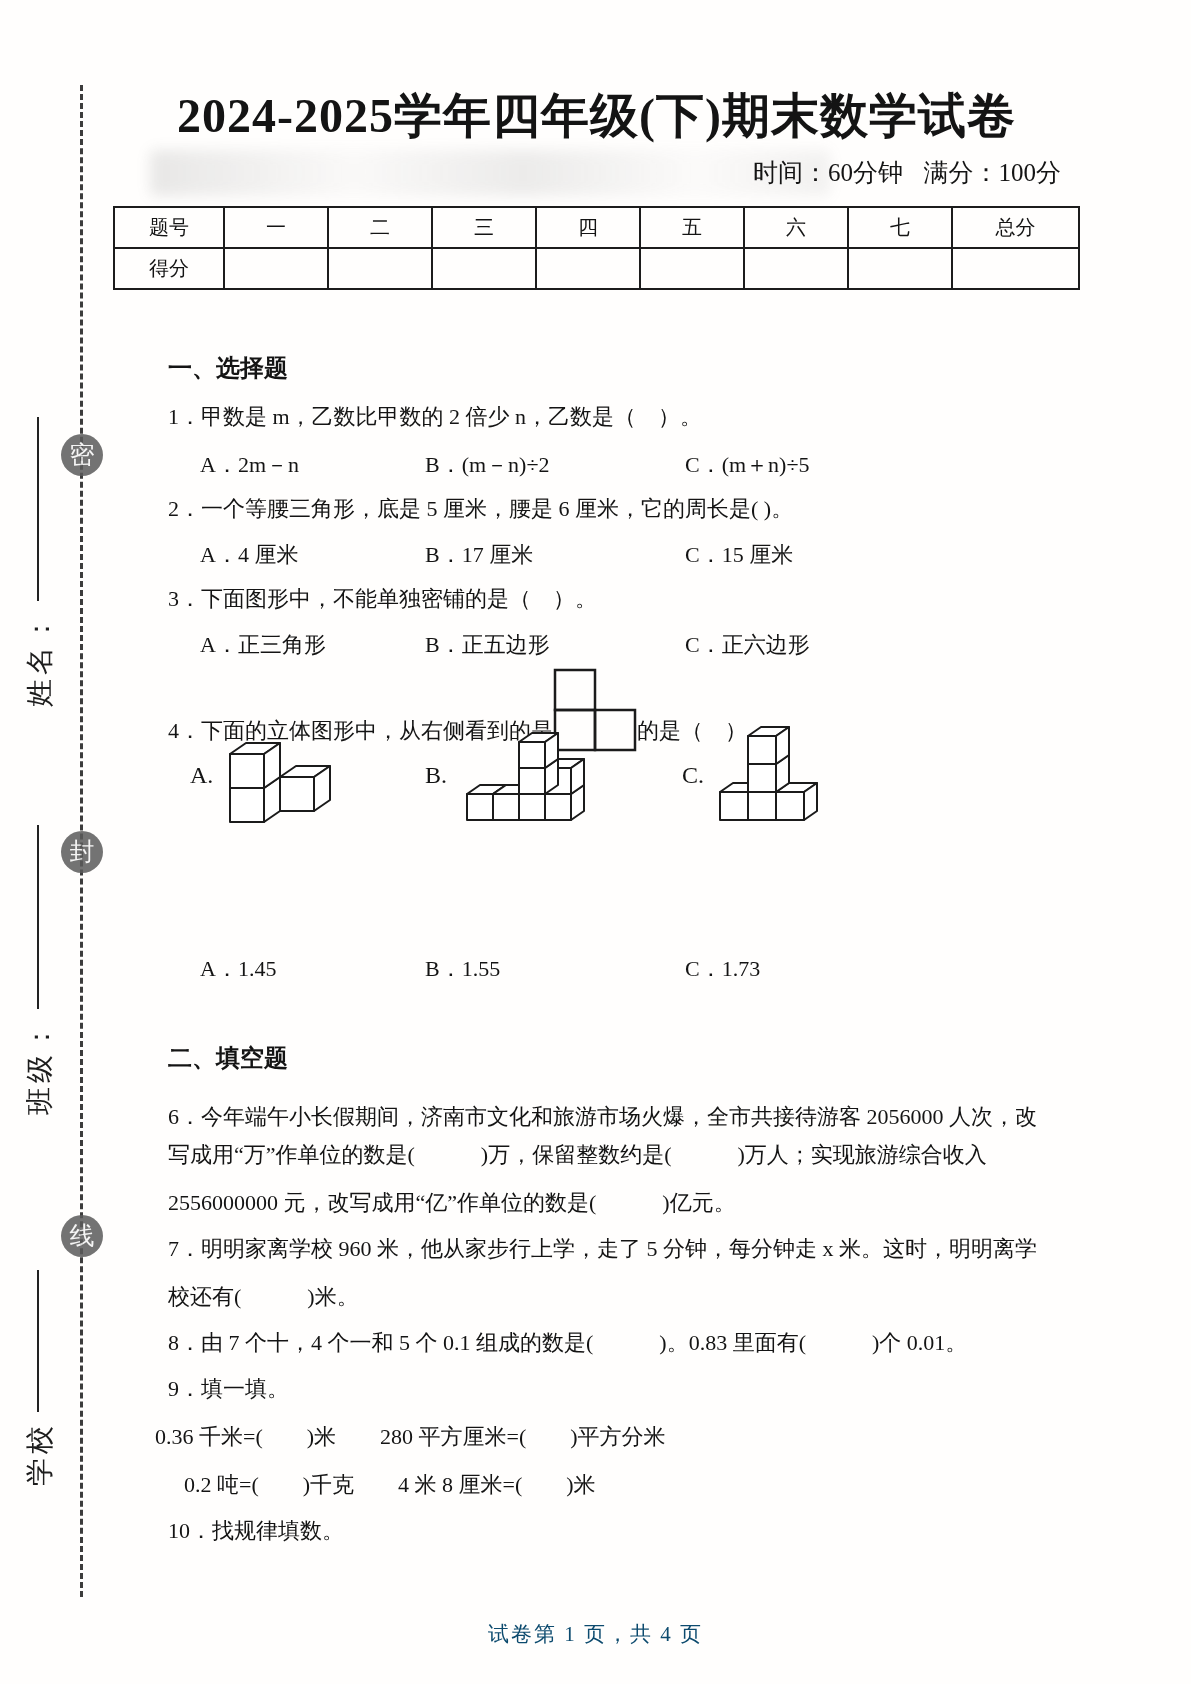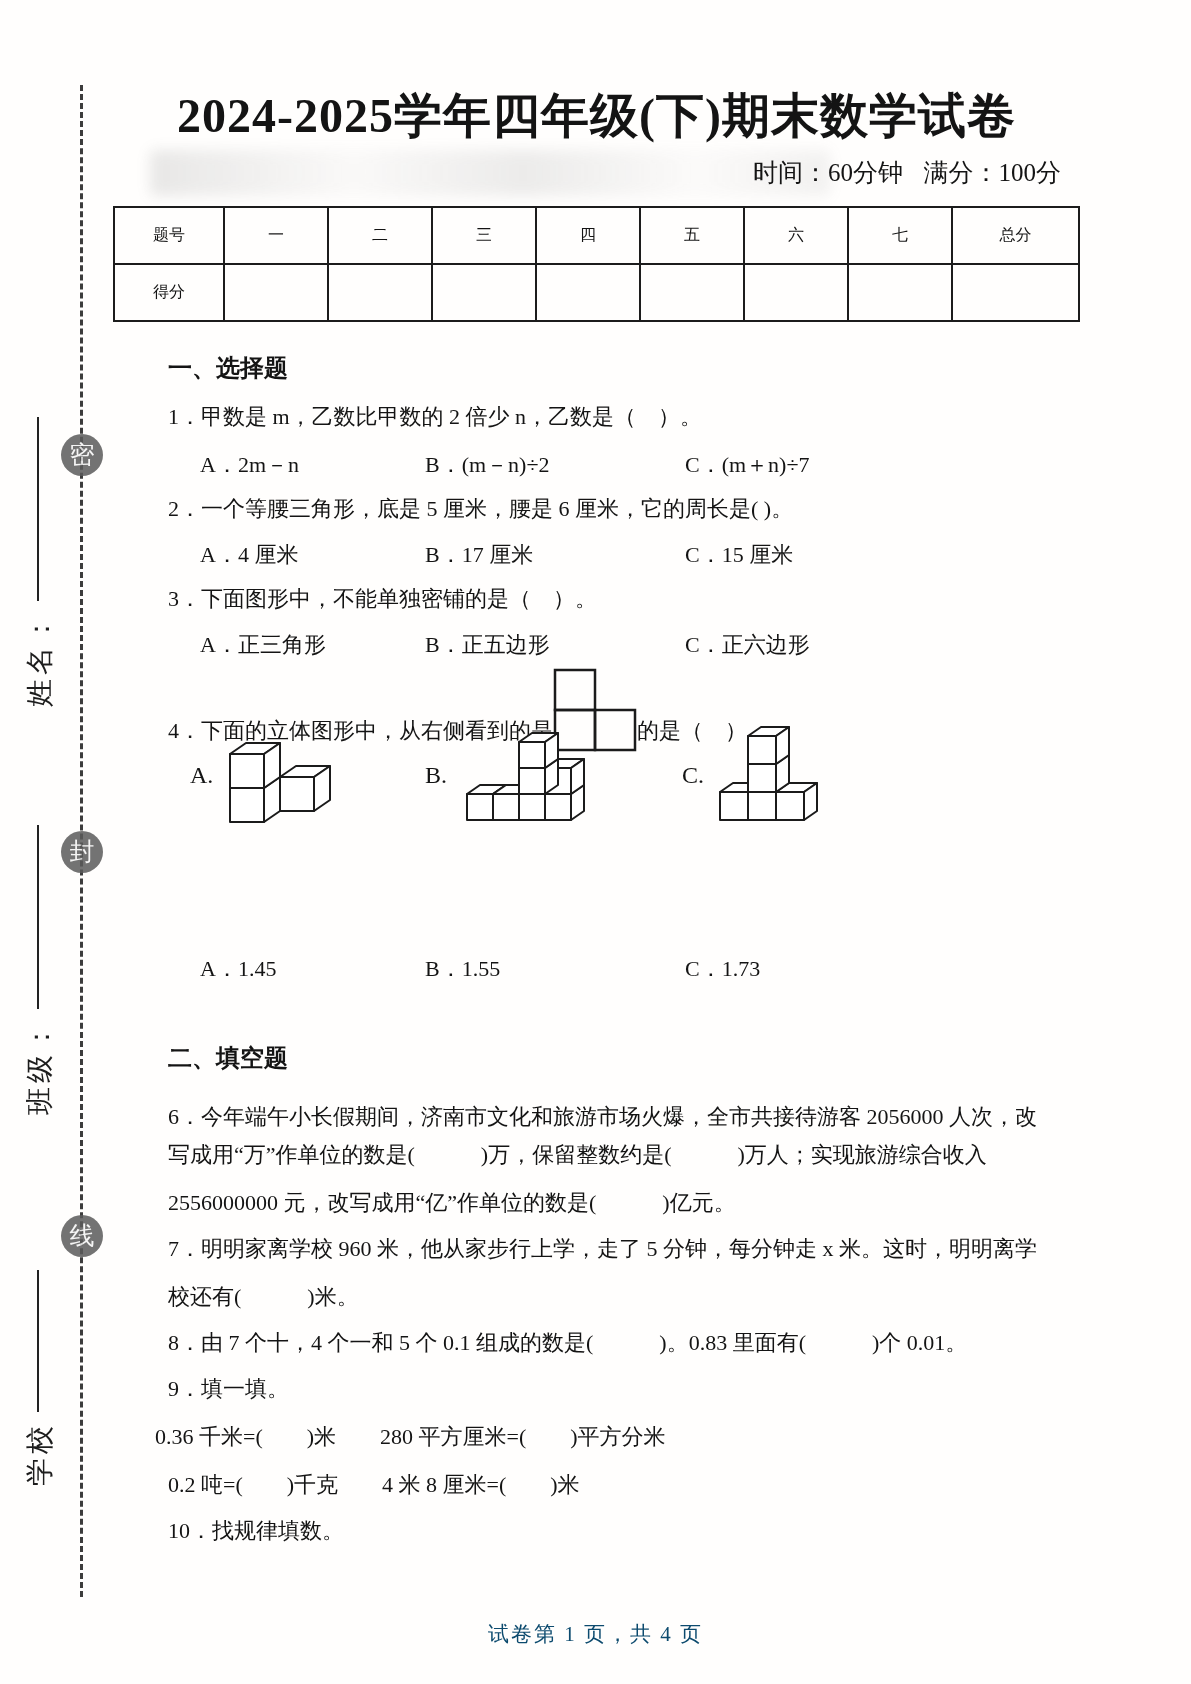--- a/index.html
+++ b/index.html
@@ -44,21 +44,21 @@
     background:linear-gradient(90deg,rgba(110,110,110,.45),rgba(160,160,160,.15) 30%,rgba(120,120,120,.4) 55%,rgba(150,150,150,.1) 80%,rgba(130,130,130,.3));
     filter:blur(7px);opacity:.35;border-radius:5px;
   }
   
   .score-table{
     position:absolute;left:113px;top:206px;width:967px;
     border-collapse:collapse;table-layout:fixed;
   }
   .score-table td{
     border:2.5px solid #1c1c1c;height:39px;text-align:center;
-    font-size:16px;padding:8px;
+    font-size:20px;padding:0;
   }
   
   .sec-heading{position:absolute;font-size:24px;font-weight:700;white-space:nowrap;}
   .qline{position:absolute;font-size:22px;white-space:nowrap;line-height:34px;}
   .opt-a{left:200px;}
   .opt-b{left:425px;}
   .opt-c{left:685px;}
   .fig-label{position:absolute;font-size:24px;}
   svg.figure{position:absolute;}
   svg.inline-shape{vertical-align:-14px;}
@@ -136,21 +136,21 @@
     </tr>
   </tbody>
     </table>
 
   <div class="sec-heading" style="left:168px;top:352px;">一、选择题</div>
 
   <div class="qline" style="left:168px;top:400px;">1．甲数是 m，乙数比甲数的 2 倍少 n，乙数是（　）。</div>
   <div>
     <span class="qline opt-a" style="top:448px;">A．2m－n</span>
     <span class="qline opt-b" style="top:448px;">B．(m－n)÷2</span>
-    <span class="qline opt-c" style="top:448px;">C．(m＋n)÷7</span>
+    <span class="qline opt-c" style="top:448px;">C．(m＋n)÷5</span>
   </div>
 
   <div class="qline" style="left:168px;top:492px;">2．一个等腰三角形，底是 5 厘米，腰是 6 厘米，它的周长是( )。</div>
   <div>
     <span class="qline opt-a" style="top:538px;">A．4 厘米</span>
     <span class="qline opt-b" style="top:538px;">B．17 厘米</span>
     <span class="qline opt-c" style="top:538px;">C．15 厘米</span>
   </div>
 
   <div class="qline" style="left:168px;top:582px;font-family:Liberation Serif, serif;">3．下面图形中，不能单独密铺的是（　）。</div>
@@ -237,19 +237,19 @@
   <div class="qline" style="left:168px;top:1138px;">写成用“万”作单位的数是(　　　)万，保留整数约是(　　　)万人；实现旅游综合收入</div>
   <div class="qline" style="left:168px;top:1186px;">2556000000 元，改写成用“亿”作单位的数是(　　　)亿元。</div>
 
   <div class="qline" style="left:168px;top:1232px;">7．明明家离学校 960 米，他从家步行上学，走了 5 分钟，每分钟走 x 米。这时，明明离学</div>
   <div class="qline" style="left:168px;top:1280px;">校还有(　　　)米。</div>
 
   <div class="qline" style="left:168px;top:1326px;">8．由 7 个十，4 个一和 5 个 0.1 组成的数是(　　　)。0.83 里面有(　　　)个 0.01。</div>
 
   <div class="qline" style="left:168px;top:1372px;">9．填一填。</div>
   <div class="qline" style="left:155px;top:1420px;">0.36 千米=(　　)米　　280 平方厘米=(　　)平方分米</div>
-  <div class="qline" style="left:168px;top:1468px;">0.2 吨=(　　)千克　　4 米 8 厘米=(　　)米</div>
+  <div class="qline" style="left:184px;top:1468px;">0.2 吨=(　　)千克　　4 米 8 厘米=(　　)米</div>
 
   <div class="qline" style="left:168px;top:1514px;">10．找规律填数。</div>
 
   <div class="footer">试卷第 1 页，共 4 页</div>
 
 </div>
 
 </body></html>

